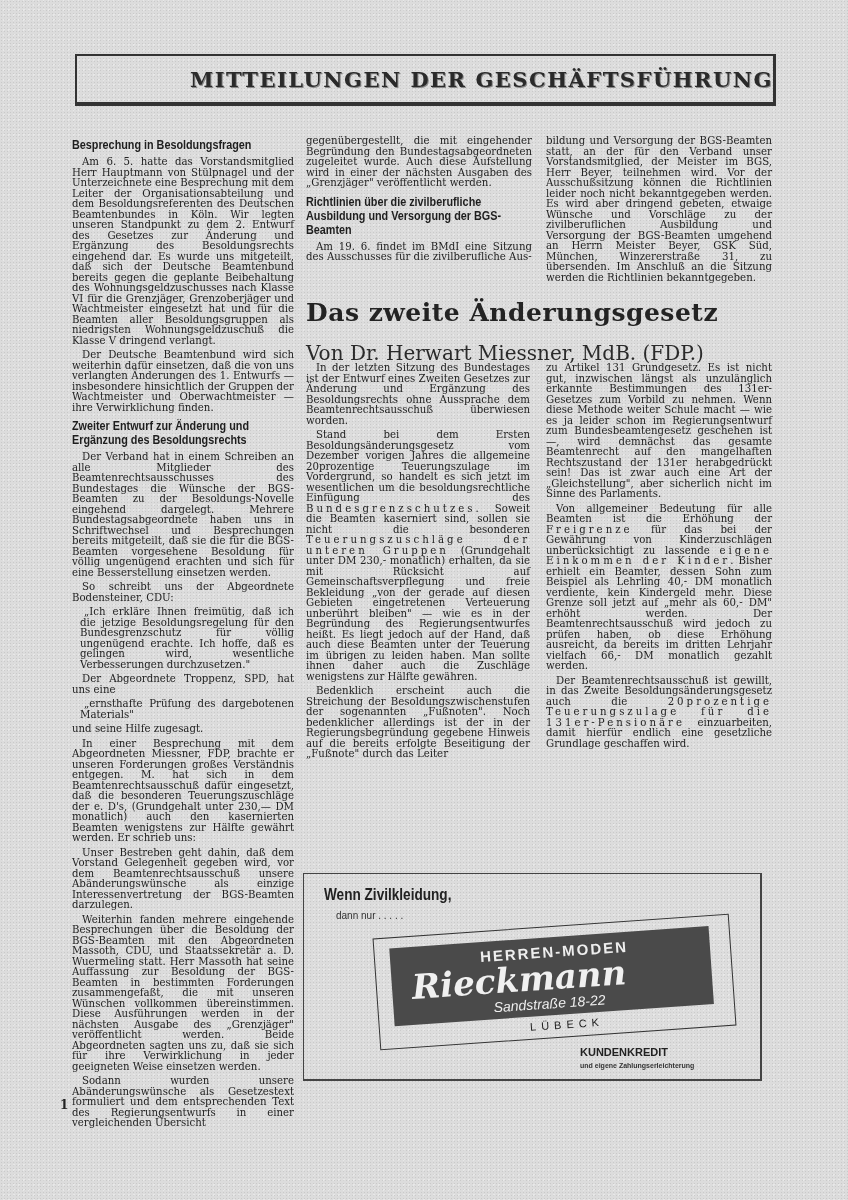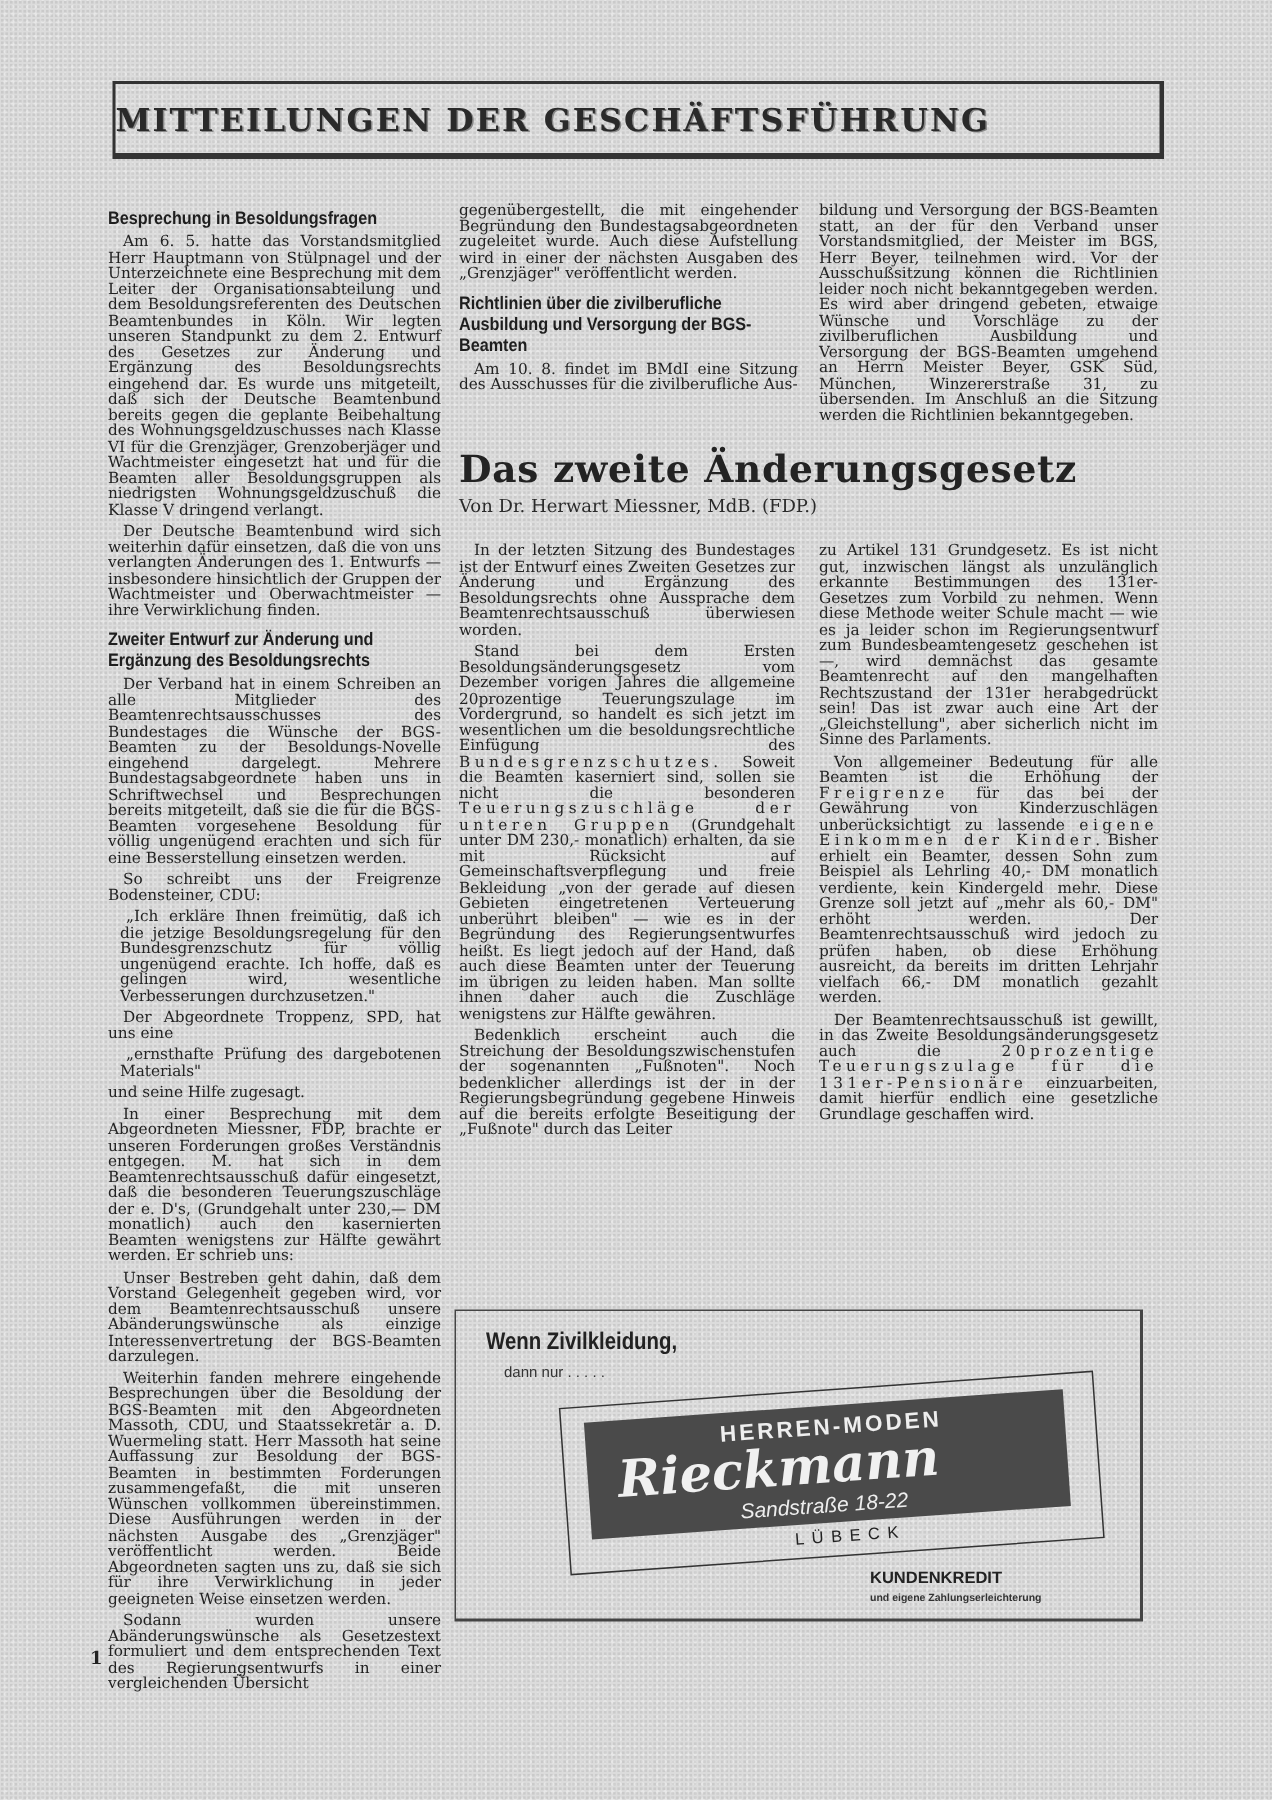--- a/index.html
+++ b/index.html
@@ -13,21 +13,21 @@
     background-position: 0 0, 1px 2px;
     font-family: "DejaVu Serif", serif;
     color: #222;
     position: relative;
   }
   .page { position: absolute; left: 0; top: 0; width: 848px; height: 1200px; }
 
   .masthead {
     position: absolute; left: 75px; top: 54px; width: 696px; height: 46px;
     border: 2px solid #333; border-right-width: 3px; border-bottom-width: 4px;
-    display: flex; align-items: center; justify-content: flex-start;
+    display: flex; align-items: center; justify-content: flex-end;
   }
   .masthead-title {
     font-family: "DejaVu Serif", serif; font-weight: bold;
     font-size: 21px; letter-spacing: 1.5px; color: #2a2a2a;
     text-shadow: 1px 1px 0 #888;
   }
 
   .col { position: absolute; font-size: 10.2px; line-height: 10.5px; text-align: justify; }
   .col p { margin: 0 0 4px 0; text-indent: 10px; }
   .col p.noindent { text-indent: 0; }
@@ -42,21 +42,21 @@
 
   #col1 { left: 72px; top: 132px; width: 222px; }
   #col2 { left: 306px; top: 136px; width: 226px; }
   #col3 { left: 546px; top: 136px; width: 226px; }
 
   .article-head { position: absolute; left: 306px; top: 298px; width: 466px; text-align: left; }
   .article-title {
     font-family: "DejaVu Serif", serif; font-weight: bold; font-size: 25px;
     color: #232323; letter-spacing: 0.5px;
   }
-  .article-byline { font-size: 12px; margin-top: 3px; color: #2a2a2a; }
+  .article-byline { font-size: 20px; margin-top: 14px; color: #2a2a2a; }
 
   #art1 { left: 306px; top: 363px; width: 224px; }
   #art2 { left: 546px; top: 363px; width: 226px; }
 
   .ad {
     position: absolute; left: 303px; top: 873px; width: 456px; height: 205px;
     border: 1px solid #444; border-right-width: 2px; border-bottom-width: 2px;
   }
   .ad-head {
     position: absolute; left: 20px; top: 12px;
@@ -112,35 +112,35 @@
   <div class="masthead">
     <span class="masthead-title">MITTEILUNGEN DER GESCHÄFTSFÜHRUNG</span>
   </div>
 
   <div class="col" id="col1">
     <h3>Besprechung in Besoldungsfragen</h3>
     <p>Am 6. 5. hatte das Vorstandsmitglied Herr Hauptmann von Stülpnagel und der Unterzeichnete eine Besprechung mit dem Leiter der Organisationsabteilung und dem Besoldungsreferenten des Deutschen Beamtenbundes in Köln. Wir legten unseren Standpunkt zu dem 2. Entwurf des Gesetzes zur Änderung und Ergänzung des Besoldungsrechts eingehend dar. Es wurde uns mitgeteilt, daß sich der Deutsche Beamtenbund bereits gegen die geplante Beibehaltung des Wohnungsgeldzuschusses nach Klasse VI für die Grenzjäger, Grenzoberjäger und Wachtmeister eingesetzt hat und für die Beamten aller Besoldungsgruppen als niedrigsten Wohnungsgeldzuschuß die Klasse V dringend verlangt.</p>
     <p>Der Deutsche Beamtenbund wird sich weiterhin dafür einsetzen, daß die von uns verlangten Änderungen des 1. Entwurfs — insbesondere hinsichtlich der Gruppen der Wachtmeister und Oberwachtmeister — ihre Verwirklichung finden.</p>
     <h3>Zweiter Entwurf zur Änderung und Ergänzung des Besoldungsrechts</h3>
     <p>Der Verband hat in einem Schreiben an alle Mitglieder des Beamtenrechtsausschusses des Bundestages die Wünsche der BGS-Beamten zu der Besoldungs-Novelle eingehend dargelegt. Mehrere Bundestagsabgeordnete haben uns in Schriftwechsel und Besprechungen bereits mitgeteilt, daß sie die für die BGS-Beamten vorgesehene Besoldung für völlig ungenügend erachten und sich für eine Besserstellung einsetzen werden.</p>
-    <p>So schreibt uns der Freigrenze Bodensteiner, CDU:</p>
+    <p>So schreibt uns der Abgeordnete Bodensteiner, CDU:</p>
     <p class="quote">„Ich erkläre Ihnen freimütig, daß ich die jetzige Besoldungsregelung für den Bundesgrenzschutz für völlig ungenügend erachte. Ich hoffe, daß es gelingen wird, wesentliche Verbesserungen durchzusetzen."</p>
     <p>Der Abgeordnete Troppenz, SPD, hat uns eine</p>
     <p class="quote">„ernsthafte Prüfung des dargebotenen Materials"</p>
     <p class="noindent">und seine Hilfe zugesagt.</p>
     <p>In einer Besprechung mit dem Abgeordneten Miessner, FDP, brachte er unseren Forderungen großes Verständnis entgegen. M. hat sich in dem Beamtenrechtsausschuß dafür eingesetzt, daß die besonderen Teuerungszuschläge der e. D's, (Grundgehalt unter 230,— DM monatlich) auch den kasernierten Beamten wenigstens zur Hälfte gewährt werden. Er schrieb uns:</p>
     <p>Unser Bestreben geht dahin, daß dem Vorstand Gelegenheit gegeben wird, vor dem Beamtenrechtsausschuß unsere Abänderungswünsche als einzige Interessenvertretung der BGS-Beamten darzulegen.</p>
     <p>Weiterhin fanden mehrere eingehende Besprechungen über die Besoldung der BGS-Beamten mit den Abgeordneten Massoth, CDU, und Staatssekretär a. D. Wuermeling statt. Herr Massoth hat seine Auffassung zur Besoldung der BGS-Beamten in bestimmten Forderungen zusammengefaßt, die mit unseren Wünschen vollkommen übereinstimmen. Diese Ausführungen werden in der nächsten Ausgabe des „Grenzjäger" veröffentlicht werden. Beide Abgeordneten sagten uns zu, daß sie sich für ihre Verwirklichung in jeder geeigneten Weise einsetzen werden.</p>
     <p>Sodann wurden unsere Abänderungswünsche als Gesetzestext formuliert und dem entsprechenden Text des Regierungsentwurfs in einer vergleichenden Übersicht</p>
   </div>
 
   <div class="col" id="col2">
     <p class="noindent">gegenübergestellt, die mit eingehender Begründung den Bundestagsabgeordneten zugeleitet wurde. Auch diese Aufstellung wird in einer der nächsten Ausgaben des „Grenzjäger" veröffentlicht werden.</p>
     <h3>Richtlinien über die zivilberufliche Ausbildung und Versorgung der BGS-Beamten</h3>
-    <p>Am 10. 8. findet im BMdI eine Sitzung des Ausschusses für die zivilberufliche Aus-</p>
+    <p>Am 19. 6. findet im BMdI eine Sitzung des Ausschusses für die zivilberufliche Aus-</p>
   </div>
 
   <div class="col" id="col3">
     <p class="noindent">bildung und Versorgung der BGS-Beamten statt, an der für den Verband unser Vorstandsmitglied, der Meister im BGS, Herr Beyer, teilnehmen wird. Vor der Ausschußsitzung können die Richtlinien leider noch nicht bekanntgegeben werden. Es wird aber dringend gebeten, etwaige Wünsche und Vorschläge zu der zivilberuflichen Ausbildung und Versorgung der BGS-Beamten umgehend an Herrn Meister Beyer, GSK Süd, München, Winzererstraße 31, zu übersenden. Im Anschluß an die Sitzung werden die Richtlinien bekanntgegeben.</p>
   </div>
 
   <div class="article-head">
     <div class="article-title">Das zweite Änderungsgesetz</div>
     <div class="article-byline">Von Dr. Herwart Miessner, MdB. (FDP.)</div>
   </div>

